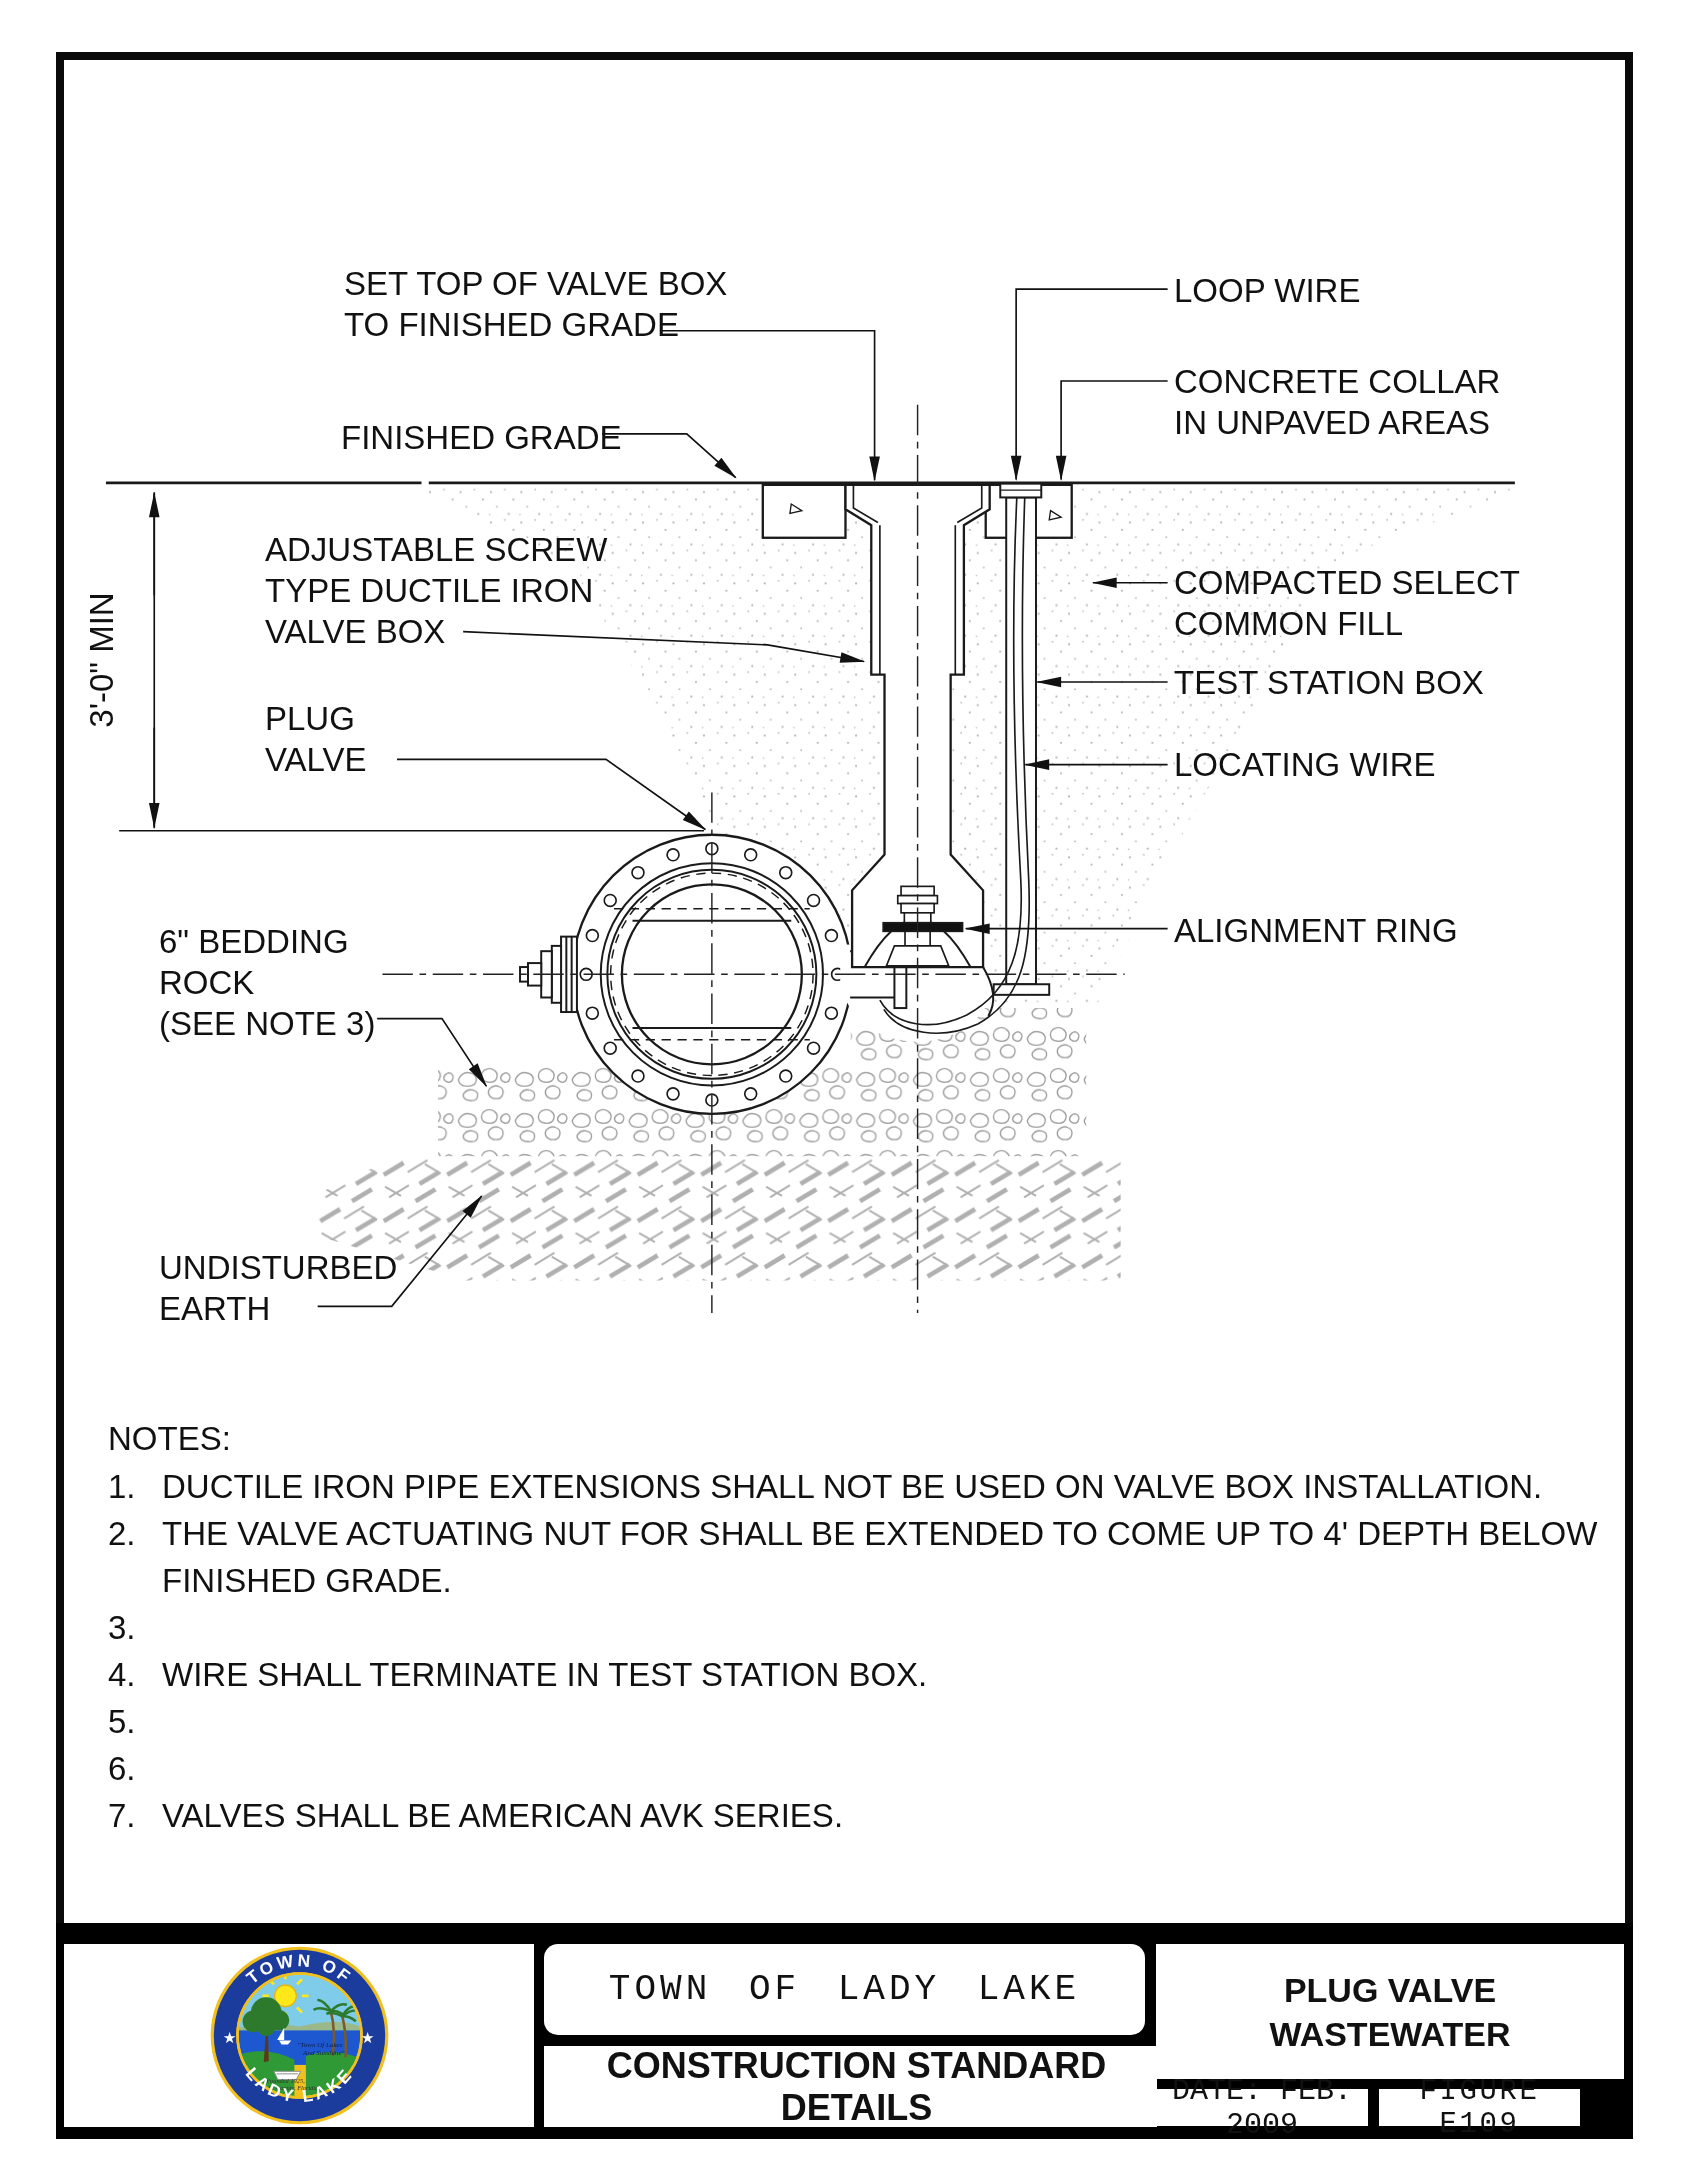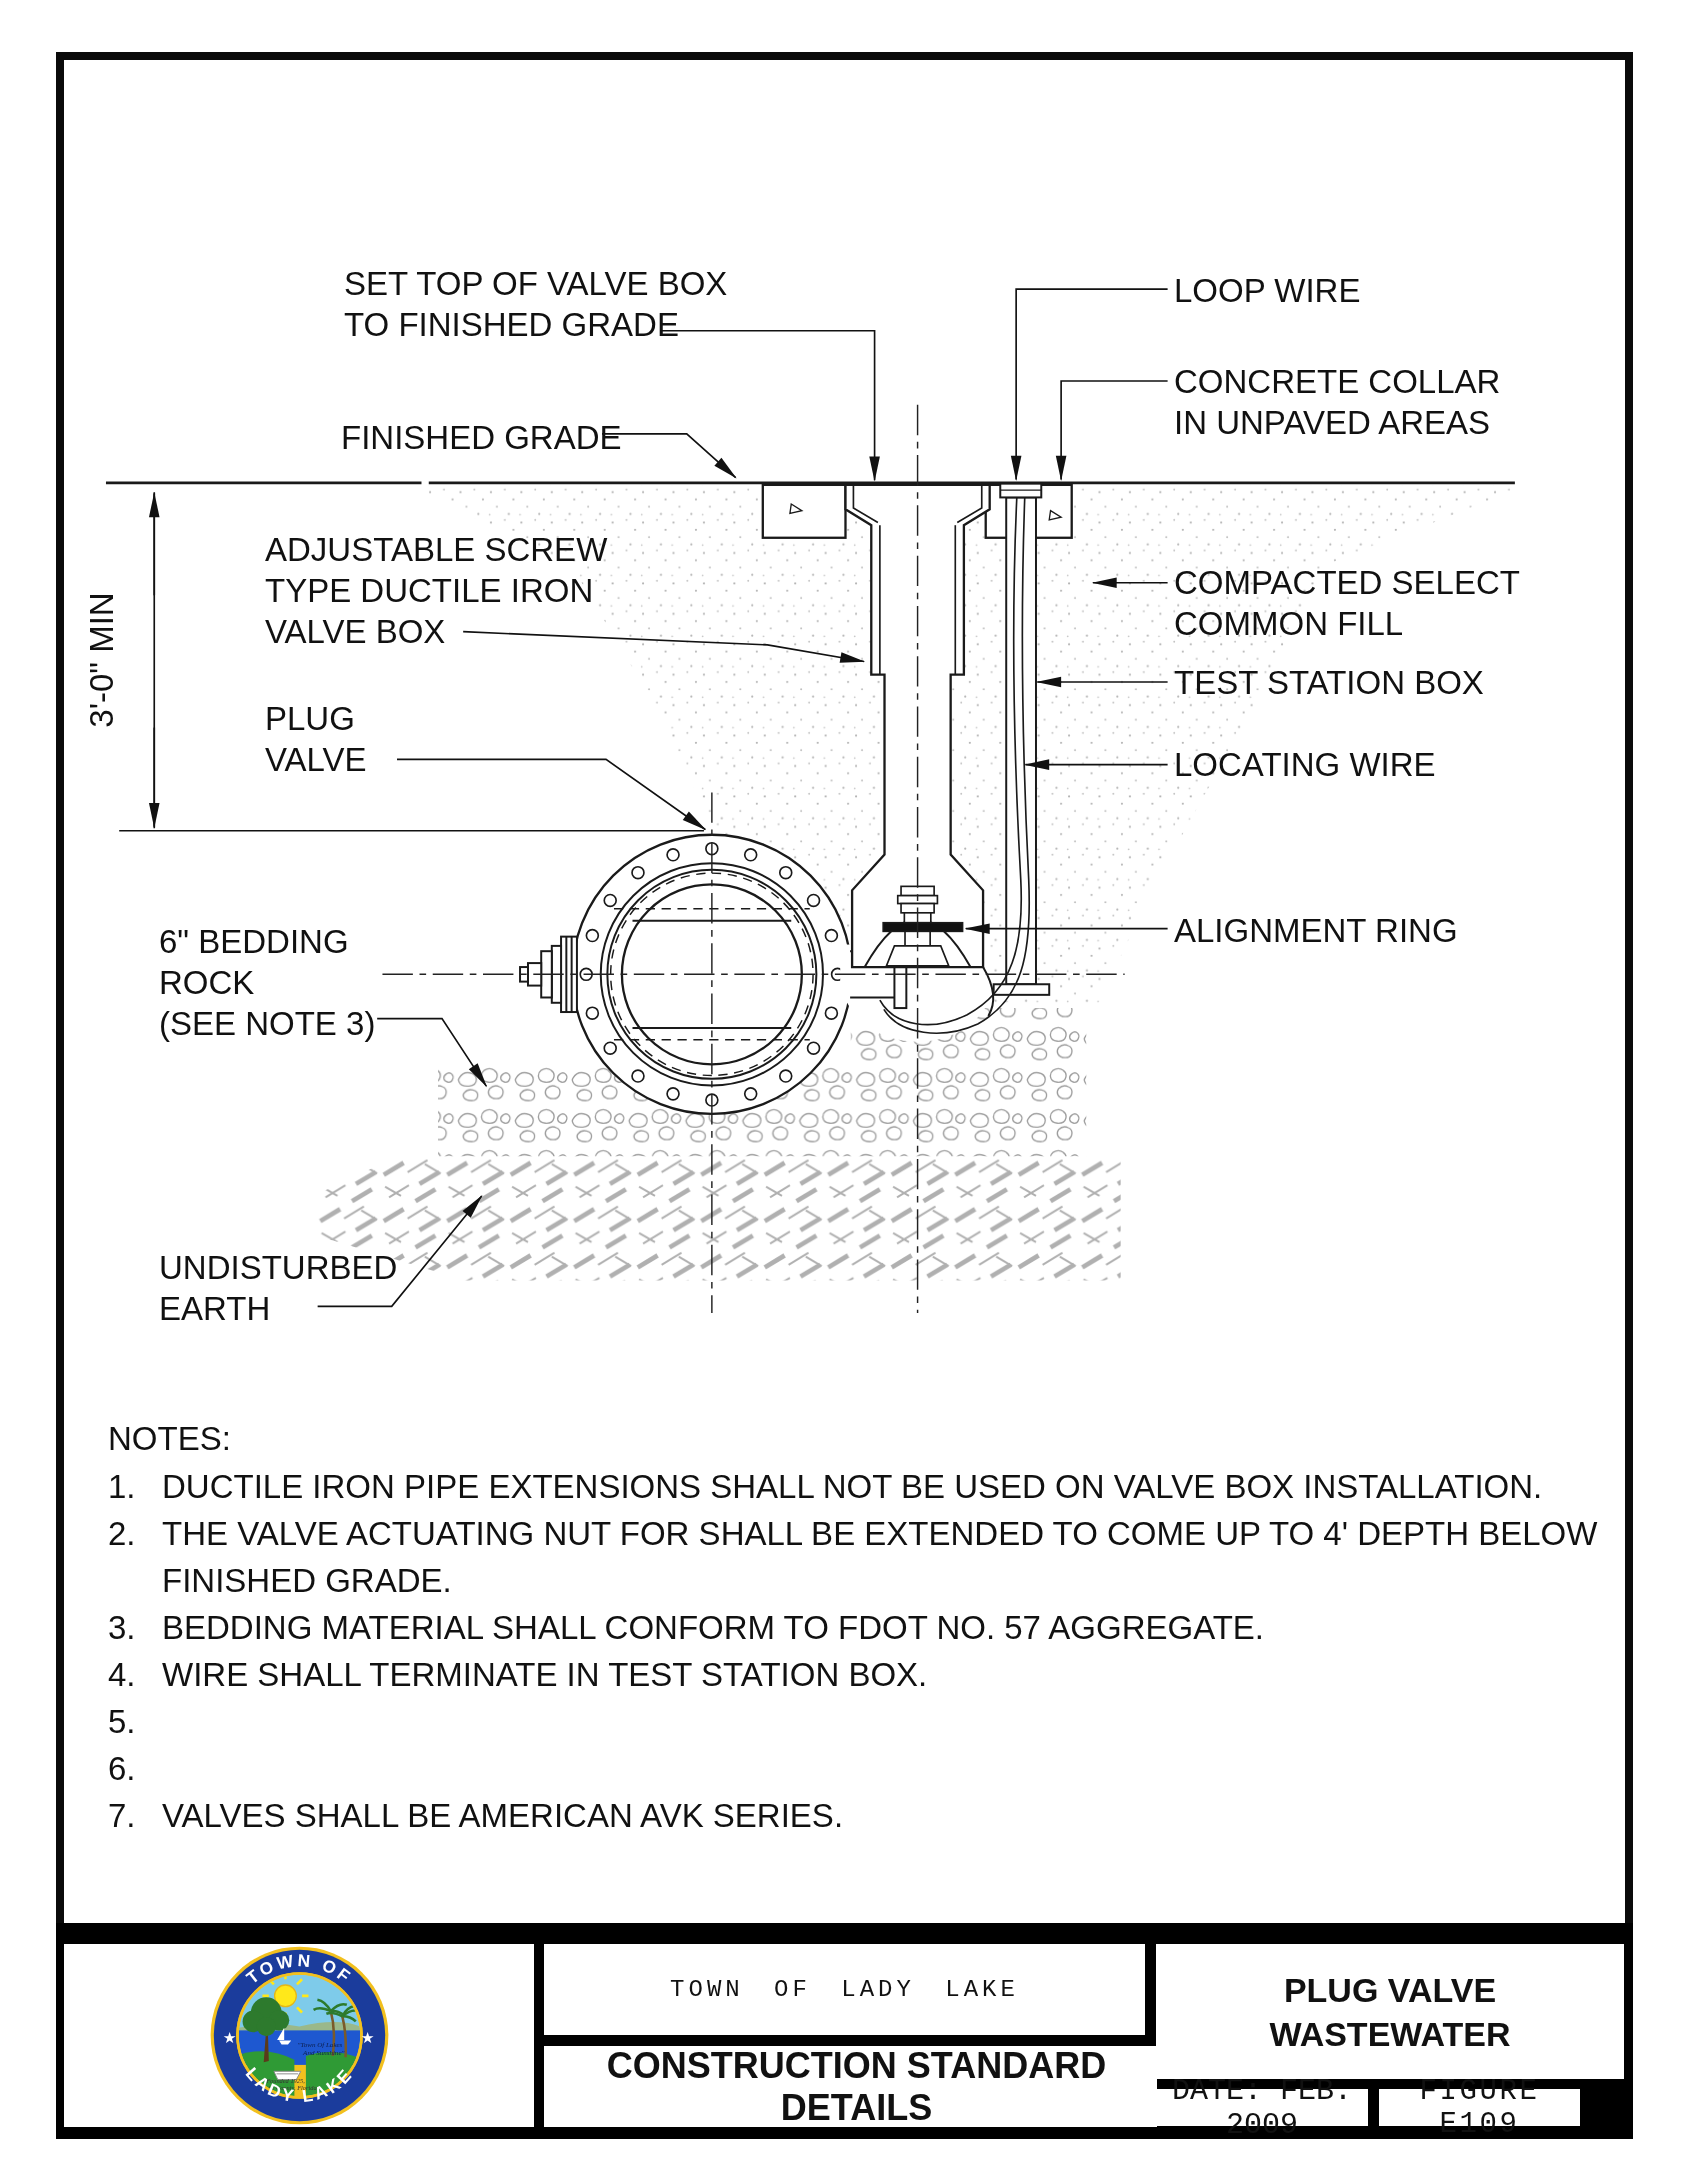--- a/index.html
+++ b/index.html
@@ -15,21 +15,21 @@
   .notes{position:absolute;left:108px;top:1415px;width:1495px;font-size:33px;line-height:47px;}
   .notes-heading{margin-bottom:1.3px;}
   .note-row{display:flex;align-items:flex-start;}
   .note-num{width:54px;flex:none;}
   .note-text{white-space:pre-line;}
   
   .tb-bg{position:absolute;left:56px;top:1923px;width:1577px;height:216px;background:#000;}
   .tb-cell{position:absolute;background:#fff;display:flex;align-items:center;justify-content:center;text-align:center;}
   .tb-logo{left:64px;top:1944px;width:470px;height:183px;}
   .tb-agency{left:544px;top:1944px;width:601px;height:91px;
-             font-family:"Liberation Mono",monospace;font-size:24px;letter-spacing:4px;word-spacing:12px;}
+             font-family:"Liberation Mono",monospace;font-size:36px;letter-spacing:4px;word-spacing:12px;border-radius:14px;}
   .tb-sub{left:544px;top:2046px;width:601px;height:81px;font-weight:bold;font-size:36px;padding-left:12px;}
   .tb-title{left:1156px;top:1944px;width:468px;height:135px;font-weight:bold;font-size:34px;
             line-height:44px;white-space:pre-line;}
   .tb-date{left:1156px;top:2089px;width:212px;height:37px;
            font-family:"Liberation Mono",monospace;font-size:30px;}
   .tb-figure{left:1379px;top:2089px;width:201px;height:37px;
              font-family:"Liberation Mono",monospace;font-size:29px;letter-spacing:2.6px;}
 </style>
 </head>
 <body>
@@ -238,21 +238,20 @@
     <span class="note-num">1.</span>
     <span class="note-text">DUCTILE IRON PIPE EXTENSIONS SHALL NOT BE USED ON VALVE BOX INSTALLATION.</span>
   </div>
   <div class="note-row">
     <span class="note-num">2.</span>
     <span class="note-text">THE VALVE ACTUATING NUT FOR SHALL BE EXTENDED TO COME UP TO 4' DEPTH BELOW
 FINISHED GRADE.</span>
   </div>
   <div class="note-row">
     <span class="note-num">3.</span>
-    <span class="note-text">BEDDING MATERIAL SHALL CONFORM TO FDOT NO. 57 AGGREGATE.</span>
   </div>
   <div class="note-row">
     <span class="note-num">4.</span>
     <span class="note-text">WIRE SHALL TERMINATE IN TEST STATION BOX.</span>
   </div>
   <div class="note-row">
     <span class="note-num">5.</span>
   </div>
   <div class="note-row">
     <span class="note-num">6.</span>

